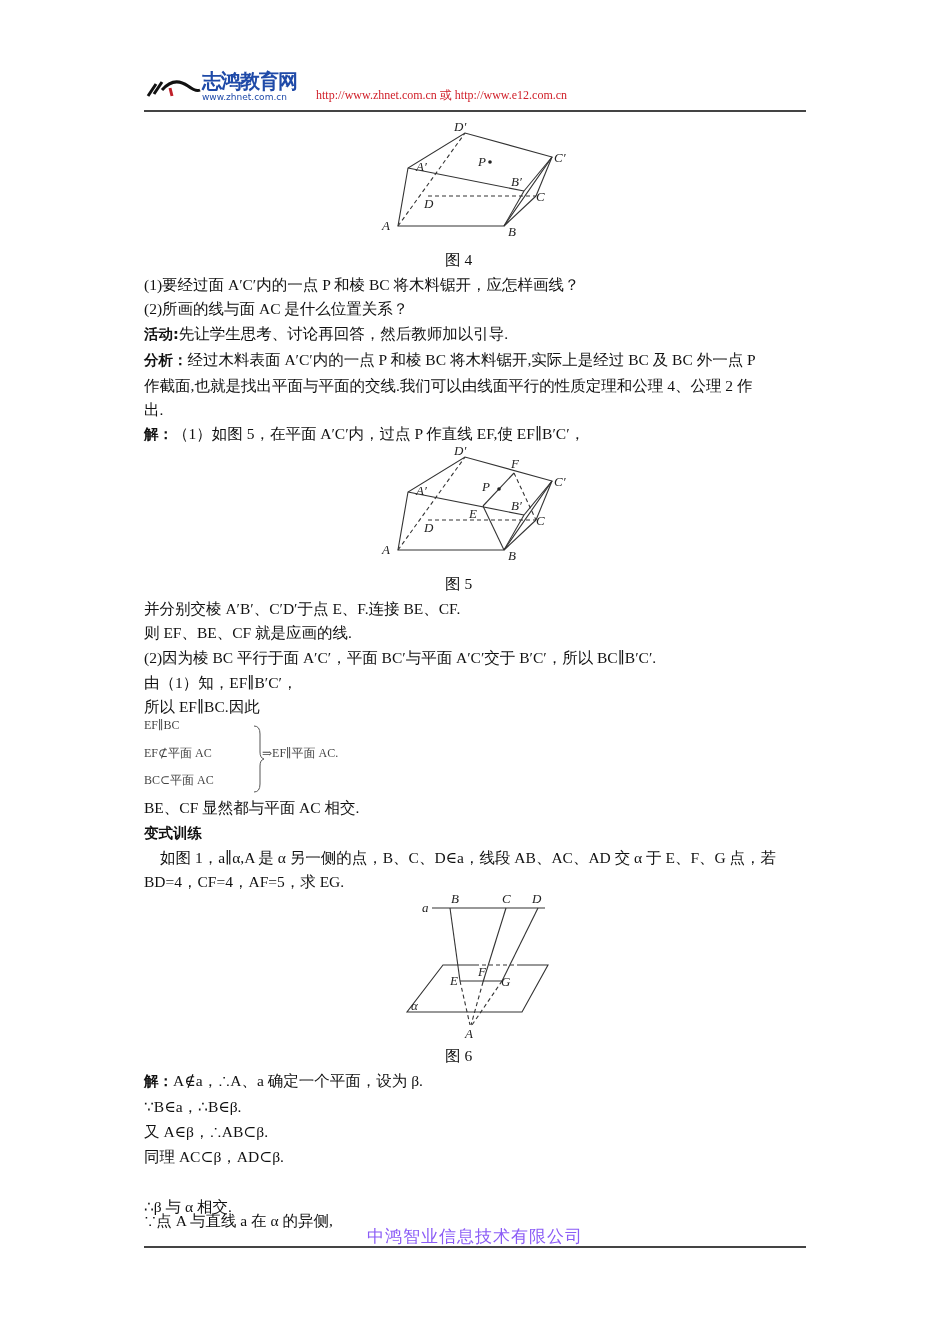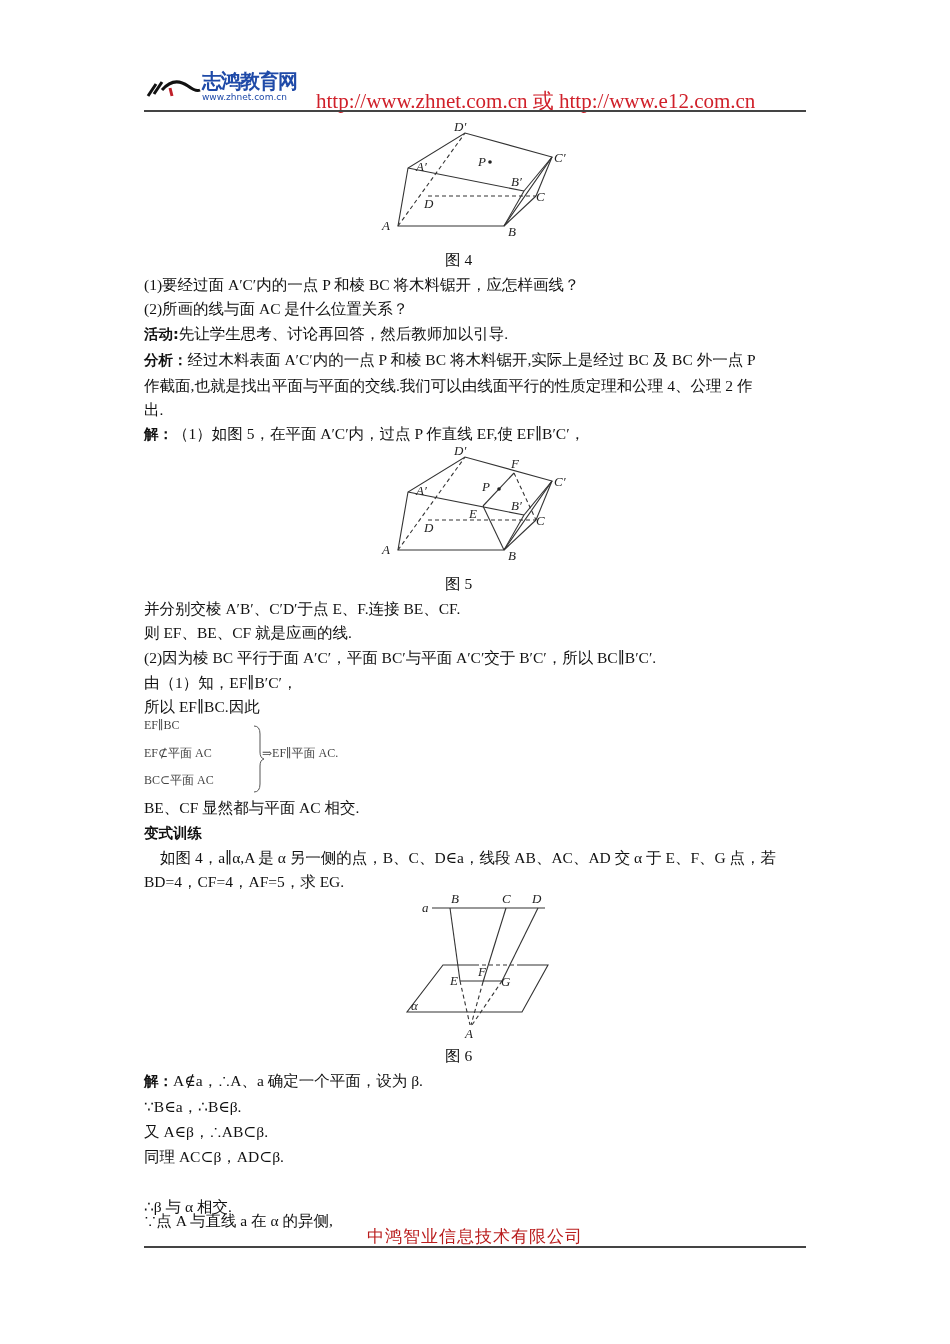--- a/index.html
+++ b/index.html
@@ -2,24 +2,24 @@
 <html><head>
 <meta charset="utf-8">
 <style>
   html, body { margin:0; padding:0; background:#ffffff; }
   body { width:950px; height:1344px; position:relative; font-family:"Liberation Serif","DejaVu Serif",serif; color:#111; overflow:hidden; }
   .abs { position:absolute; }
   .header { left:144px; top:68px; width:662px; height:44px; }
   .logo { left:0; top:0; width:170px; height:40px; }
   .logo-title { position:absolute; left:58px; top:0px; font-family:"DejaVu Sans",sans-serif; font-weight:bold; font-size:20px; color:#1f4aa8; letter-spacing:-1px; }
   .logo-url { position:absolute; left:58px; top:24px; font-family:"DejaVu Sans",sans-serif; font-size:9px; color:#1f4aa8; }
-  .header-links { position:absolute; left:172px; top:19px; font-size:21px; color:#d0202a; white-space:nowrap; }
+  .header-links { position:absolute; left:172px; top:19px; font-size:12px; color:#d0202a; white-space:nowrap; }
   .rule-top { left:144px; top:110px; width:662px; height:2px; background:#444; }
   .rule-bottom { left:144px; top:1246px; width:662px; height:2px; background:#444; }
-  .footer { left:144px; top:1225px; width:662px; text-align:center; font-size:17px; color:#b91c1c; letter-spacing:1px; }
+  .footer { left:144px; top:1225px; width:662px; text-align:center; font-size:17px; color:#8b5cf6; letter-spacing:1px; }
   .line { left:144px; width:670px; font-size:15.5px; line-height:24px; white-space:nowrap; }
   .bold { font-weight:bold; font-family:"DejaVu Sans",sans-serif; font-size:14.5px; }
   .caption { font-size:15.5px; text-align:left; width:60px; }
   .formula { font-size:12px; color:#444; }
   svg text { font-family:"Liberation Serif","DejaVu Serif",serif; font-style:italic; font-size:13px; fill:#222; }
   svg line, svg polyline, svg polygon { stroke:#333; stroke-width:1.1; fill:none; }
   .dash { stroke-dasharray:4 3; }
 </style>
 </head>
 <body>
@@ -115,21 +115,21 @@
   <div class="abs" style="left:0; top:27px;">EF⊄平面 AC</div>
   <div class="abs" style="left:0; top:54px;">BC⊂平面 AC</div>
   <svg class="abs" style="left:108px; top:6px;" width="12" height="70">
     <path d="M2 2 Q8 2 8 10 L8 28 Q8 34 12 35 Q8 36 8 42 L8 60 Q8 68 2 68" stroke="#555" stroke-width="1" fill="none"></path>
   </svg>
   <div class="abs" style="left:118px; top:27px;">⇒EF∥平面 AC.</div>
 </div>
 
 <div class="abs line" style="top:796px;">BE、CF 显然都与平面 AC 相交.</div>
 <div class="abs line bold" style="top:821px;">变式训练</div>
-<div class="abs line" style="top:846px; left:160px;">如图 4，a∥α,A 是 α 另一侧的点，B、C、D∈a，线段 AB、AC、AD 交 α 于 E、F、G 点，若</div>
+<div class="abs line" style="top:846px; left:160px;">如图 1，a∥α,A 是 α 另一侧的点，B、C、D∈a，线段 AB、AC、AD 交 α 于 E、F、G 点，若</div>
 <div class="abs line" style="top:870px;">BD=4，CF=4，AF=5，求 EG.</div>
 
 <div class="abs" style="left:400px; top:890px; width:160px; height:150px;">
   <svg width="160" height="150" viewBox="0 0 160 150">
     <line x1="32" y1="18" x2="145" y2="18"></line>
     <line x1="50" y1="18" x2="60" y2="91"></line>
     <line x1="106" y1="18" x2="83" y2="92"></line>
     <line x1="138" y1="18" x2="102" y2="91"></line>
     <line x1="60" y1="91" x2="102" y2="91"></line>
     <polyline points="75,75 43,75 7,122 122,122 148,75 120,75"></polyline>

